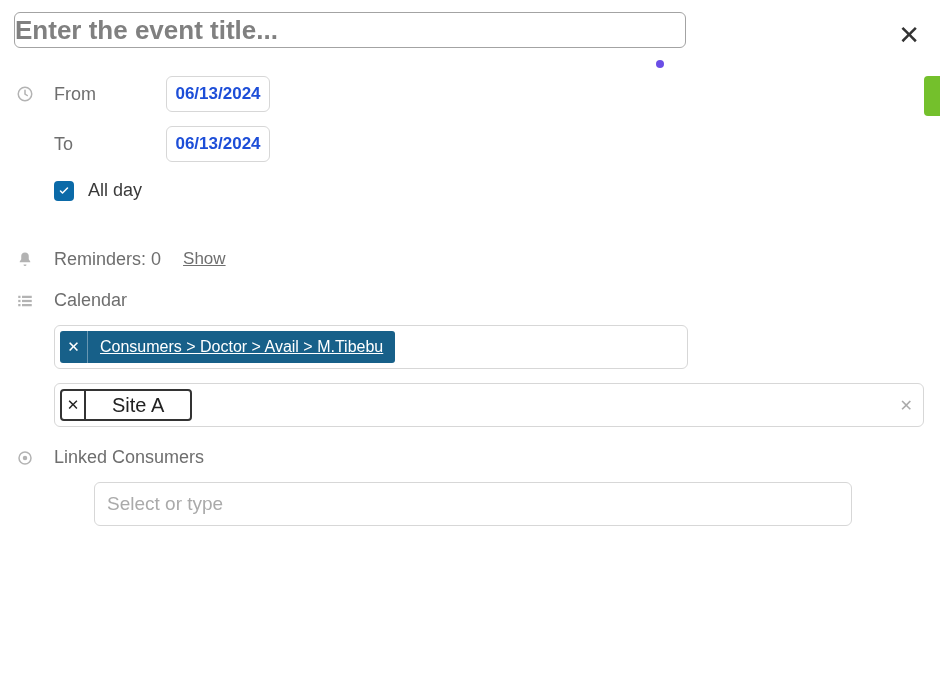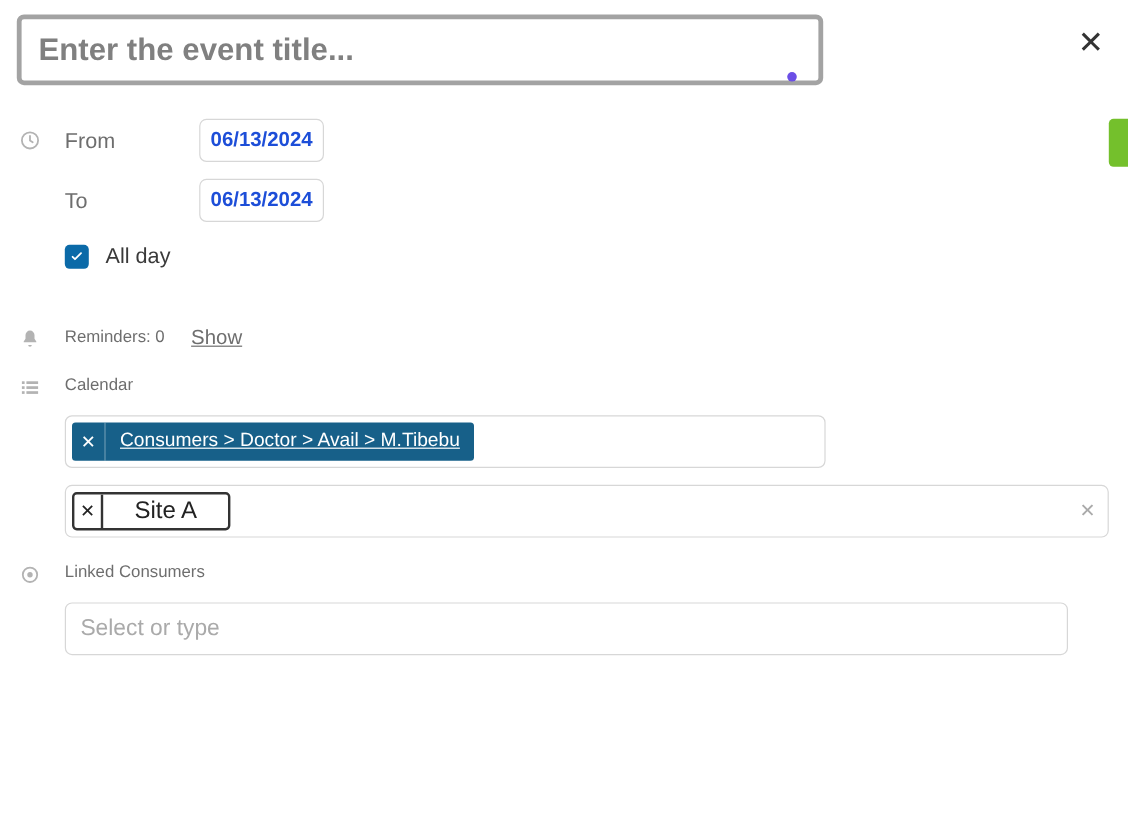--- a/index.html
+++ b/index.html
@@ -7,27 +7,27 @@
     margin: 0;
     padding: 12px 14px 24px 14px;
     font-family: "Segoe UI", "Helvetica Neue", Arial, sans-serif;
     color: #333;
     background: #fff;
     width: 940px;
   }
   .top-row { display: flex; align-items: flex-start; }
   .title-input {
     flex: 0 0 672px;
-    height: 59px;
-    border: 4px solid #a3a3a3;
+    height: 36px;
+    border: 1px solid #a3a3a3;
     border-radius: 6px;
     font-size: 26px;
     font-weight: 600;
     color: #333;
-    padding: 0 14px;
+    padding: 0 0;
   }
   .title-input::placeholder { color: #808080; font-weight: 600; }
   .purple-dot {
     width: 8px; height: 8px; background: #6b4ee6; border-radius: 50%;
     position: relative; left: -30px; top: 48px;
   }
   .close-area { flex: 1; display: flex; justify-content: flex-end; align-items: flex-start; padding-top: 10px; padding-right: 6px;}
   .close-x { font-size: 26px; color: #333; cursor: pointer; line-height: 1; font-weight: 400;}
   .main-row { display: flex; margin-top: 28px; }
   .left-col { flex: 0 0 700px; }
@@ -61,21 +61,21 @@
     width: 20px; height: 20px; border-radius: 4px;
     display: inline-flex; align-items: center; justify-content: center;
     cursor: pointer; margin-right: 14px;
   }
   .cb.checked { background: #0b6aa8; }
   .cb.unchecked { background: #fff; border: 1px solid #c9c9c9; }
   .cb svg { width: 12px; height: 12px; }
   .cb-label { font-size: 18px; color: #3a3a3a; }
   .section-row { display: flex; align-items: flex-start; margin-top: 20px; }
   .section-icon-cell { width: 40px; display: flex; justify-content: flex-start; color: #aaa; padding-top: 2px; padding-left:2px;}
-  .section-label { font-size: 14px; color: #6e6e6e; }
+  .section-label { font-size: 18px; color: #6e6e6e; }
   .show-link { margin-left: 22px; font-size: 17px; color: #6e6e6e; text-decoration: underline; cursor: pointer;}
   .tag-box-wrapper { margin-top: 14px; margin-left: 40px; }
   .tag-box {
     width: 634px; min-height: 44px;
     border: 1px solid #d7d7d7; border-radius: 6px;
     padding: 5px; display: flex; align-items: center; gap: 6px;
     position: relative;
   }
   .tag-box.wide { width: 870px; }
   .tag-blue {
@@ -95,23 +95,23 @@
     border: 2px solid #333; border-radius: 4px; height: 32px;
     overflow: hidden; color: #222;
   }
   .tag-outline .tag-x {
     width: 24px; display:flex; align-items:center; justify-content:center;
     border-right: 2px solid #333; cursor:pointer; font-size: 15px;
   }
   .tag-outline .tag-text { padding: 0 26px; display:flex; align-items:center; font-size: 20px;}
   .clear-x { position: absolute; right: 10px; top: 50%; transform: translateY(-50%); color: #aaa; cursor:pointer; font-size:16px;}
   .placeholder-input {
-    width: 836px; height: 44px;
+    width: 758px; height: 44px;
     border: 1px solid #d7d7d7; border-radius: 6px;
-    padding: 0 12px; font-size: 19px; color: #4c1d95;
+    padding: 0 12px; font-size: 19px; color: #4c1d95; margin-left: 40px;
   }
   .placeholder-input::placeholder { color: #aaa; }
   .ic { width: 18px; height: 18px; display:inline-block; }
 </style>
 </head>
 <body>
 
 <div class="top-row">
   <input class="title-input" type="text" placeholder="Enter the event title..." style="">
   <div class="purple-dot"></div>

